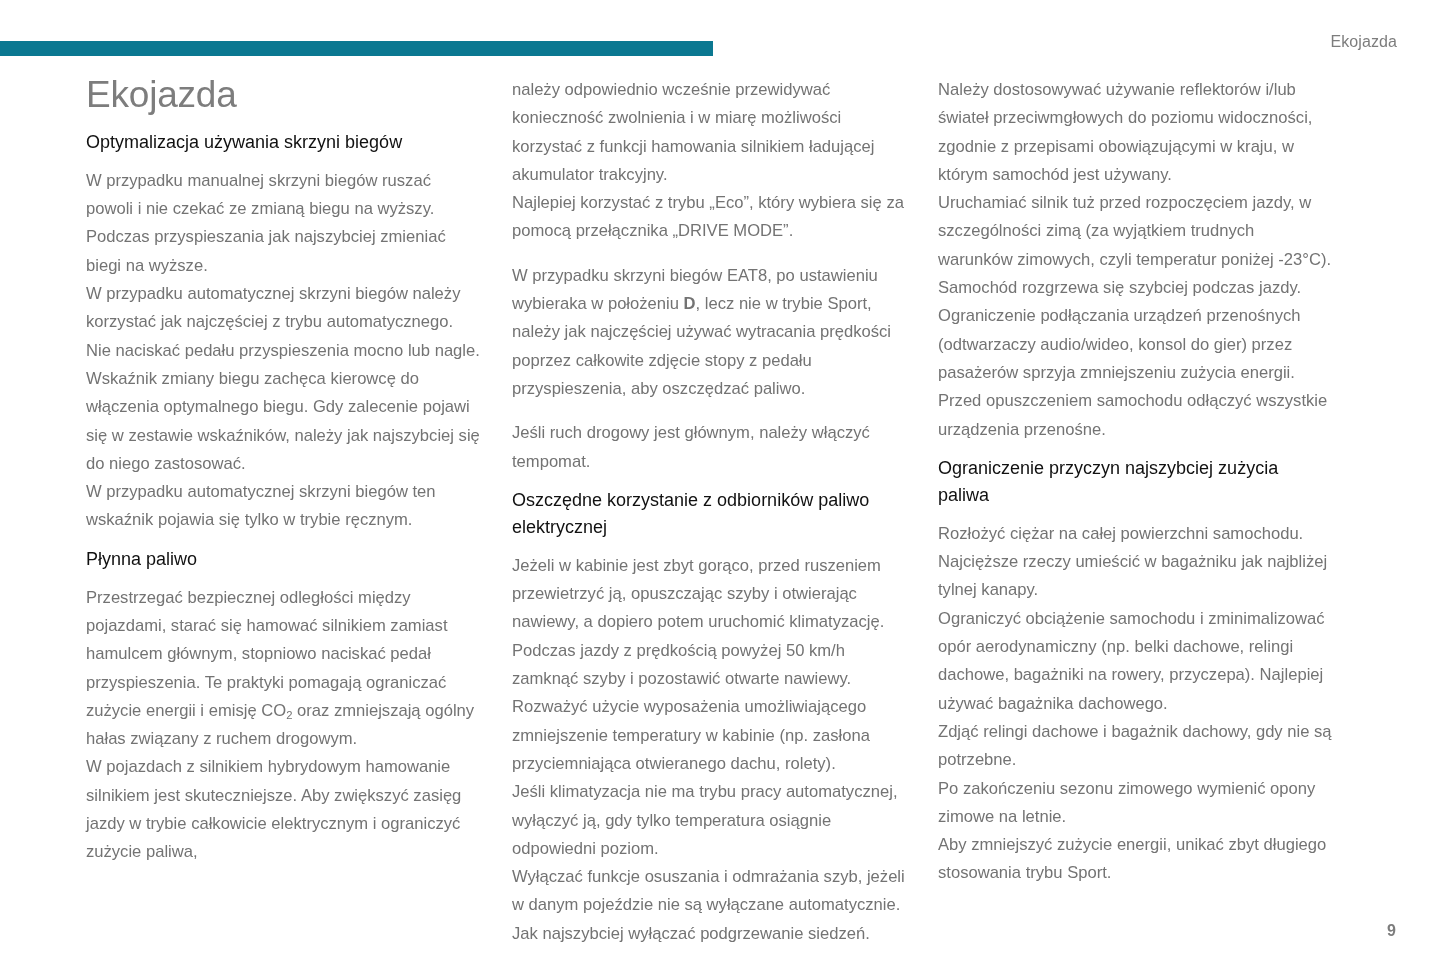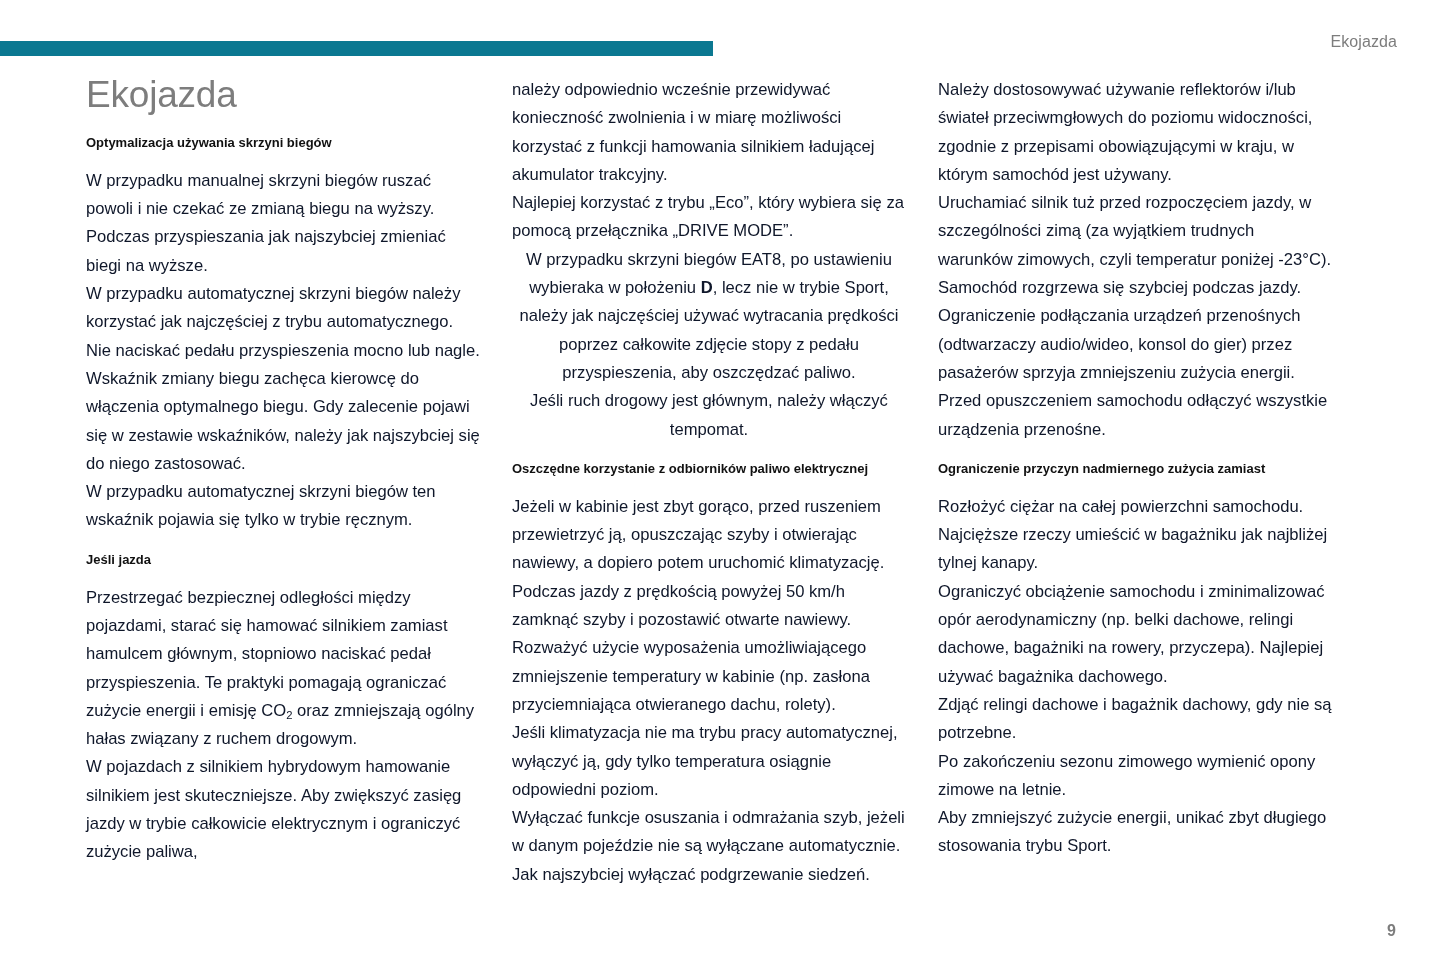--- a/index.html
+++ b/index.html
@@ -65,31 +65,30 @@
     font-size: 37px;
     font-weight: normal;
     color: #7d7d7d;
     line-height: 1.05;
     margin: 0 0 14px 0;
     letter-spacing: -0.2px;
   }
   .para {
     font-size: 16.6px;
     line-height: 28.3px;
-    color: #0f172a;
+    color: #737373;
     margin: 0 0 0 0;
     text-align: left;
   }
   .para + .para {
-    margin-top: 0;
-    text-align: center;
+    margin-top: 16px;
   }
   .subhead {
-    font-size: 13px;
-    font-weight: bold;
+    font-size: 18px;
+    font-weight: normal;
     line-height: 27px;
     color: #111111;
     margin: 11px 0 11px 0;
   }
   sub {
     font-size: 0.68em;
     vertical-align: -0.25em;
     line-height: 0;
   }
   .b {
@@ -110,21 +109,21 @@
 
   <div class="column col-1">
 
     <h1 class="doc-title" style="color: rgb(125, 125, 125);">Ekojazda</h1>
 
 
     <h2 class="subhead">Optymalizacja używania skrzyni biegów</h2>
 
     <p class="para para-multiline">W przypadku manualnej skrzyni biegów ruszać powoli i nie czekać ze zmianą biegu na wyższy. Podczas przyspieszania jak najszybciej zmieniać biegi na wyższe.<br>W przypadku automatycznej skrzyni biegów należy korzystać jak najczęściej z trybu automatycznego. Nie naciskać pedału przyspieszenia mocno lub nagle.<br>Wskaźnik zmiany biegu zachęca kierowcę do włączenia optymalnego biegu. Gdy zalecenie pojawi się w zestawie wskaźników, należy jak najszybciej się do niego zastosować.<br>W przypadku automatycznej skrzyni biegów ten wskaźnik pojawia się tylko w trybie ręcznym.</p>
 
-    <h2 class="subhead">Jeśli jazda</h2>
+    <h2 class="subhead">Płynna paliwo</h2>
 
     <p class="para para-multiline-rich"><span>Przestrzegać bezpiecznej odległości między pojazdami, starać się hamować silnikiem zamiast hamulcem głównym, stopniowo naciskać pedał przyspieszenia. Te praktyki pomagają ograniczać zużycie energii i emisję CO</span><sub>2</sub><span class="ml"> oraz zmniejszają ogólny hałas związany z ruchem drogowym.<br>W pojazdach z silnikiem hybrydowym hamowanie silnikiem jest skuteczniejsze. Aby zwiększyć zasięg jazdy w trybie całkowicie elektrycznym i ograniczyć zużycie paliwa,</span></p>
 
   </div>
 
   <div class="column col-2">
 
     <p class="para para-multiline">należy odpowiednio wcześnie przewidywać konieczność zwolnienia i w miarę możliwości korzystać z funkcji hamowania silnikiem ładującej akumulator trakcyjny.<br>Najlepiej korzystać z trybu „Eco”, który wybiera się za pomocą przełącznika „DRIVE MODE”.</p>
 
     <p class="para para-multiline-rich"><span>W przypadku skrzyni biegów EAT8, po ustawieniu wybieraka w położeniu </span><span class="b">D</span><span class="ml">, lecz nie w trybie Sport, należy jak najczęściej używać wytracania prędkości poprzez całkowite zdjęcie stopy z pedału przyspieszenia, aby oszczędzać paliwo.</span></p>
@@ -134,21 +133,21 @@
     <h2 class="subhead">Oszczędne korzystanie z odbiorników paliwo elektrycznej</h2>
 
     <p class="para para-multiline">Jeżeli w kabinie jest zbyt gorąco, przed ruszeniem przewietrzyć ją, opuszczając szyby i otwierając nawiewy, a dopiero potem uruchomić klimatyzację.<br>Podczas jazdy z prędkością powyżej 50 km/h zamknąć szyby i pozostawić otwarte nawiewy.<br>Rozważyć użycie wyposażenia umożliwiającego zmniejszenie temperatury w kabinie (np. zasłona przyciemniająca otwieranego dachu, rolety).<br>Jeśli klimatyzacja nie ma trybu pracy automatycznej, wyłączyć ją, gdy tylko temperatura osiągnie odpowiedni poziom.<br>Wyłączać funkcje osuszania i odmrażania szyb, jeżeli w danym pojeździe nie są wyłączane automatycznie.<br>Jak najszybciej wyłączać podgrzewanie siedzeń.</p>
 
   </div>
 
   <div class="column col-3">
 
     <p class="para para-multiline">Należy dostosowywać używanie reflektorów i/lub świateł przeciwmgłowych do poziomu widoczności, zgodnie z przepisami obowiązującymi w kraju, w którym samochód jest używany.<br>Uruchamiać silnik tuż przed rozpoczęciem jazdy, w szczególności zimą (za wyjątkiem trudnych warunków zimowych, czyli temperatur poniżej -23°C). Samochód rozgrzewa się szybciej podczas jazdy.<br>Ograniczenie podłączania urządzeń przenośnych (odtwarzaczy audio/wideo, konsol do gier) przez pasażerów sprzyja zmniejszeniu zużycia energii.<br>Przed opuszczeniem samochodu odłączyć wszystkie urządzenia przenośne.</p>
 
-    <h2 class="subhead">Ograniczenie przyczyn nadmiernego zużycia zamiast</h2>
+    <h2 class="subhead">Ograniczenie przyczyn najszybciej zużycia paliwa</h2>
 
     <p class="para para-multiline">Rozłożyć ciężar na całej powierzchni samochodu. Najcięższe rzeczy umieścić w bagażniku jak najbliżej tylnej kanapy.<br>Ograniczyć obciążenie samochodu i zminimalizować opór aerodynamiczny (np. belki dachowe, relingi dachowe, bagażniki na rowery, przyczepa). Najlepiej używać bagażnika dachowego.<br>Zdjąć relingi dachowe i bagażnik dachowy, gdy nie są potrzebne.<br>Po zakończeniu sezonu zimowego wymienić opony zimowe na letnie.<br>Aby zmniejszyć zużycie energii, unikać zbyt długiego stosowania trybu Sport.</p>
 
   </div>
 
 </div>
 
 <div id="page-number">9</div>
 
 </body></html>

